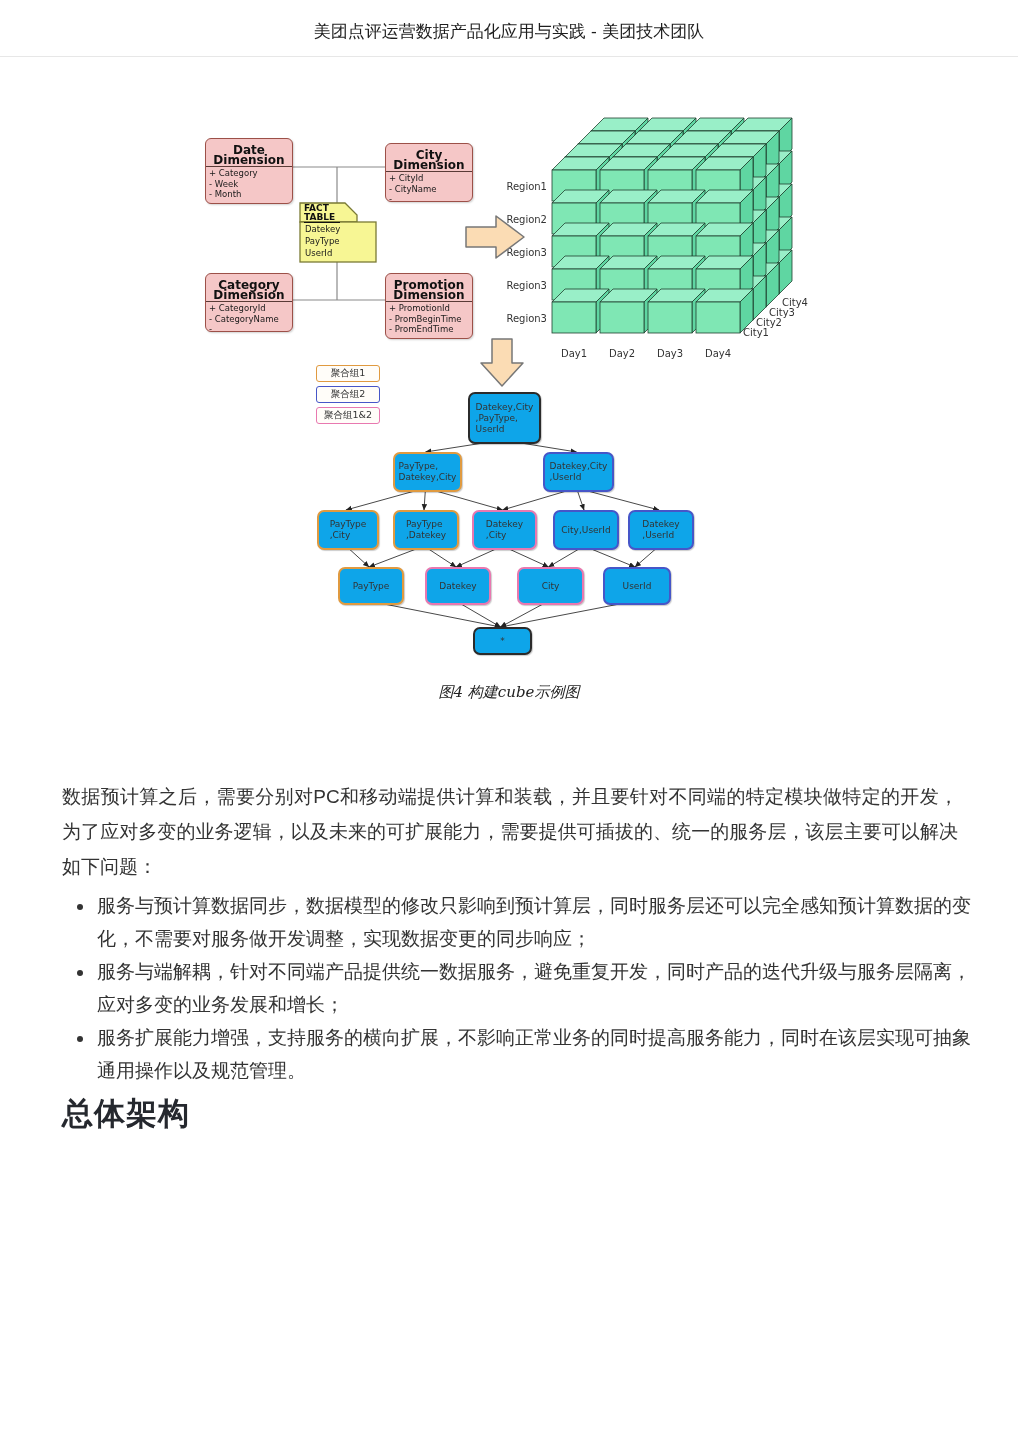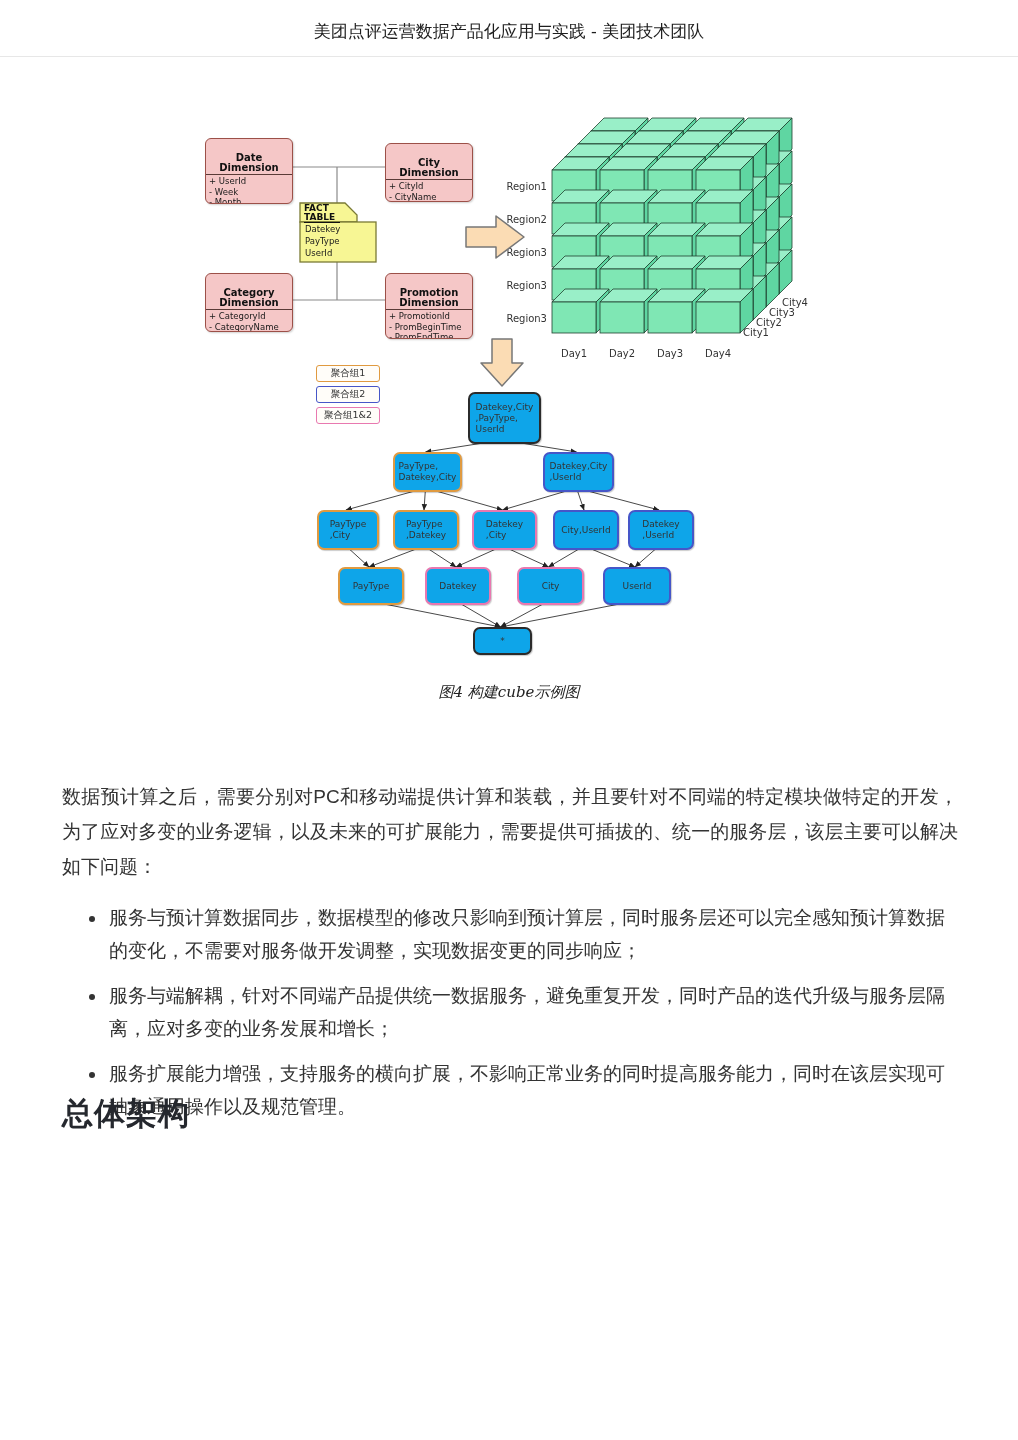--- a/index.html
+++ b/index.html
@@ -5,40 +5,40 @@
   html,body{margin:0;padding:0;background:#fff;}
   .page{position:relative;width:1018px;height:1440px;background:#fff;overflow:hidden;
         font-family:"Liberation Sans",sans-serif;color:#333;}
   .hdr{position:absolute;top:0;left:0;width:1018px;height:56px;border-bottom:1px solid #e7e7e7;}
   .hdr-title{position:absolute;top:20px;left:0;width:100%;text-align:center;
              font-family:"DejaVu Serif",serif;font-size:17px;color:#1d1d1d;}
   .figure{position:absolute;top:110px;left:0;width:1018px;height:565px;}
   #fig-svg{position:absolute;top:0;left:0;}
   .er-box{position:absolute;background:#F5C7C7;border:1.5px solid #9C5048;border-radius:6px;
           box-shadow:1px 1px 2px rgba(0,0,0,.18);font-family:"DejaVu Sans",sans-serif;overflow:hidden;}
-  .er-title{font-size:10px;font-weight:bold;text-align:center;line-height:10px;padding-top:14px;
+  .er-title{font-size:12px;font-weight:bold;text-align:center;line-height:10px;padding-top:6px;
             white-space:pre-line;color:#111;}
   .er-sep{border-top:1px solid #5a3b37;margin-top:1px;}
   .er-fields{padding:1px 3px;}
   .er-field{font-size:8.5px;line-height:10.5px;white-space:nowrap;color:#1a1a1a;}
   .legend-item{position:absolute;width:62px;height:15px;background:#fffdf9;border-radius:3px;
                display:flex;align-items:center;justify-content:center;font-size:9.5px;color:#333;
                font-family:"DejaVu Sans",sans-serif;}
   .lat-node{position:absolute;background:#0ea5e9;border-radius:7px;display:flex;align-items:center;
             justify-content:center;text-align:left;font-size:9px;line-height:11px;color:#333;
             white-space:pre-line;font-family:"DejaVu Sans",sans-serif;box-shadow:1px 1px 1px rgba(0,0,0,.2);}
   .caption{position:absolute;top:683px;left:0;width:1018px;text-align:center;
            font-family:"DejaVu Serif",serif;font-size:15px;color:#222;font-style:italic;}
   .sec-h{position:absolute;left:62px;margin:0;font-size:31px;font-weight:700;color:#25282e;
          letter-spacing:1px;}
   .body-p{position:absolute;left:62px;width:896px;margin:0;font-size:19px;line-height:35px;
           color:#333;text-align:justify;}
   .body-ul{position:absolute;left:62px;width:880px;margin:0;padding-left:33px;font-size:19px;
            line-height:33px;color:#333;}
-  .body-ul li{margin:12px;padding-left:2px;}
+  .body-ul li{margin:0;padding-left:2px;}
 </style>
 </head>
 <body>
 
 <div class="page">
   <div class="hdr">
     <div class="hdr-title">美团点评运营数据产品化应用与实践 - 美团技术团队</div>
   </div>
 
   <div class="figure">
@@ -343,21 +343,21 @@
           <line x1="548.5" y1="491" x2="500.5" y2="517" stroke="#333" stroke-width="0.9" marker-end="url(#m-arr)"></line>
           <line x1="635" y1="491" x2="500.5" y2="517" stroke="#333" stroke-width="0.9" marker-end="url(#m-arr)"></line>
         </g>
     </svg>
     <div id="fig-nodes">
         <div class="er-box" style="left: 205px; top: 28px; width: 86px; height: 64px;">
           <div class="er-title">Date
 Dimension</div>
           <div class="er-sep"></div>
           <div class="er-fields">
-            <div class="er-field">+ UserId</div>
+            <div class="er-field">+ Category</div>
             <div class="er-field">- Week</div>
             <div class="er-field">- Month</div>
             <div class="er-field">-</div>
           </div>
         </div>
         <div class="er-box" style="left: 385px; top: 33px; width: 86px; height: 57px;">
           <div class="er-title">City
 Dimension</div>
           <div class="er-sep"></div>
           <div class="er-fields">

